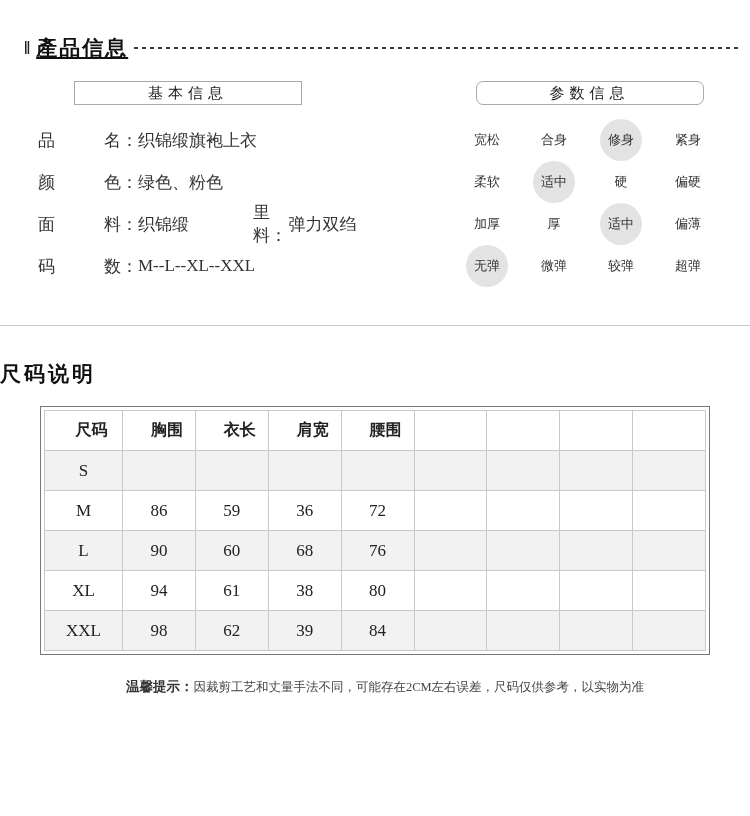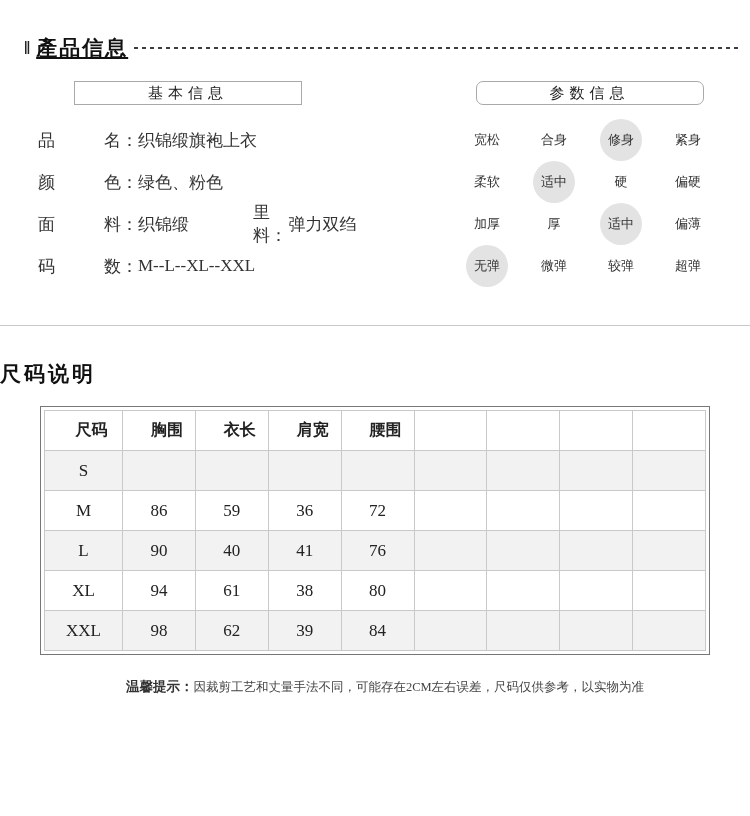--- a/index.html
+++ b/index.html
@@ -216,22 +216,22 @@
             <td>36</td>
             <td>72</td>
             <td></td>
             <td></td>
             <td></td>
             <td></td>
           </tr>
           <tr>
             <td>L</td>
             <td>90</td>
-            <td>40</td>
-            <td>41</td>
+            <td>60</td>
+            <td>68</td>
             <td>76</td>
             <td></td>
             <td></td>
             <td></td>
             <td></td>
           </tr>
           <tr>
             <td>XL</td>
             <td>94</td>
             <td>61</td>

